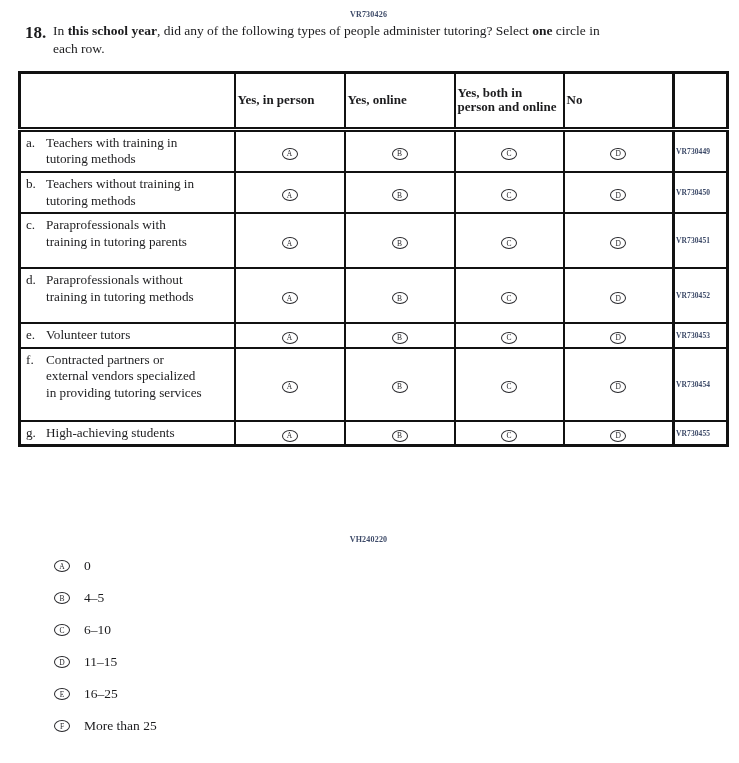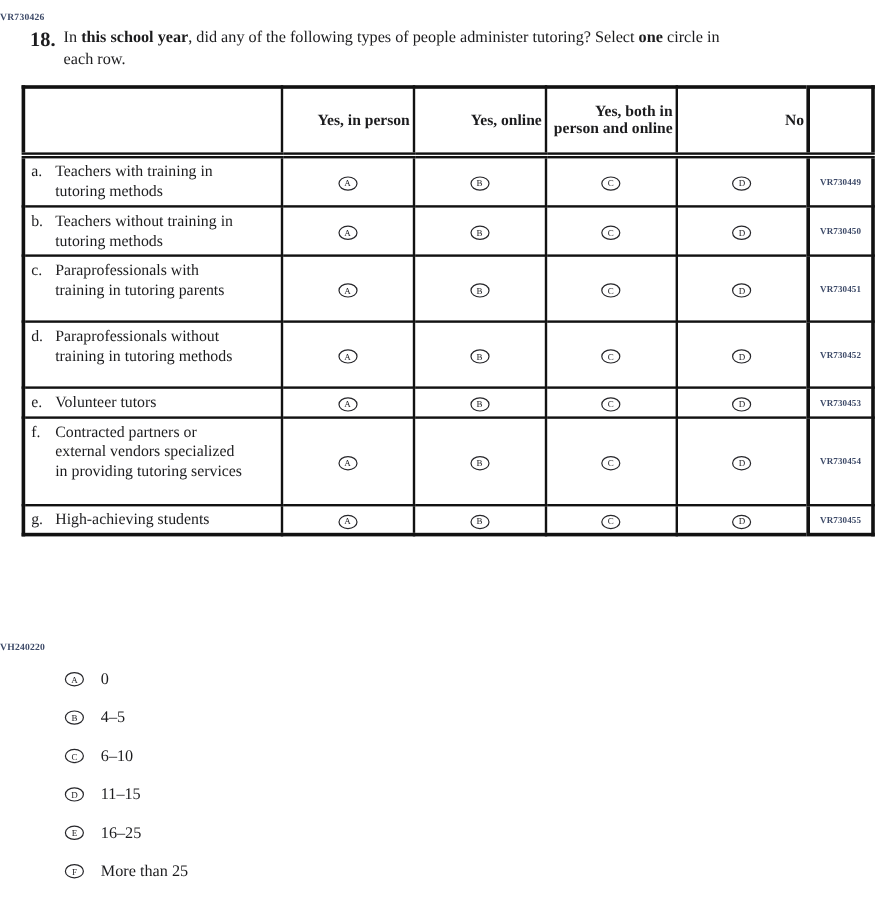--- a/index.html
+++ b/index.html
@@ -9,21 +9,21 @@
     width: 739px;
     height: 763px;
     background: #ffffff;
     color: #1c1c1e;
     font-family: "Liberation Serif", serif;
     overflow: hidden;
   }
 
   
   .codeline {
-    text-align: left;
+    text-align: center;
     padding-right: 2px;
     font-size: 8px;
     font-weight: bold;
     color: #3d4a68;
     letter-spacing: .2px;
     line-height: 10px;
   }
   .codeline.q18 { padding-top: 10px; }
   .codeline.q19 { margin-top: 88px; }
 
@@ -40,41 +40,41 @@
     table-layout: fixed;
     width: 708px;
     margin: 13px 0 0 18px;
     border: 3px solid #111;
   }
   .grid th, .grid td { border: 2px solid #111; }
   .grid thead th {
     border-bottom: 5px double #111;
     font-size: 13px;
     font-weight: bold;
-    text-align: right;
+    text-align: left;
     vertical-align: middle;
     line-height: 1.12;
     padding: 4px 2px;
     height: 57px;
   }
   .grid td.label {
     vertical-align: top;
     padding: 3px 25px 3px 5px;
     font-size: 13.2px;
     line-height: 1.26;
   }
   .labelwrap { display: flex; align-items: flex-start; }
   .rletter { width: 20px; flex-shrink: 0; }
   .grid td.bubble { text-align: center; vertical-align: middle; }
   .grid .code-col { border-left: 3px solid #111; }
   .grid td.code-col {
     font-size: 7.5px;
     font-weight: bold;
     color: #3d4a68;
-    text-align: center;
+    text-align: left;
     vertical-align: middle;
     padding: 0 1px;
     letter-spacing: .1px;
   }
 
   
   .circle {
     display: inline-flex;
     align-items: center;
     justify-content: center;

